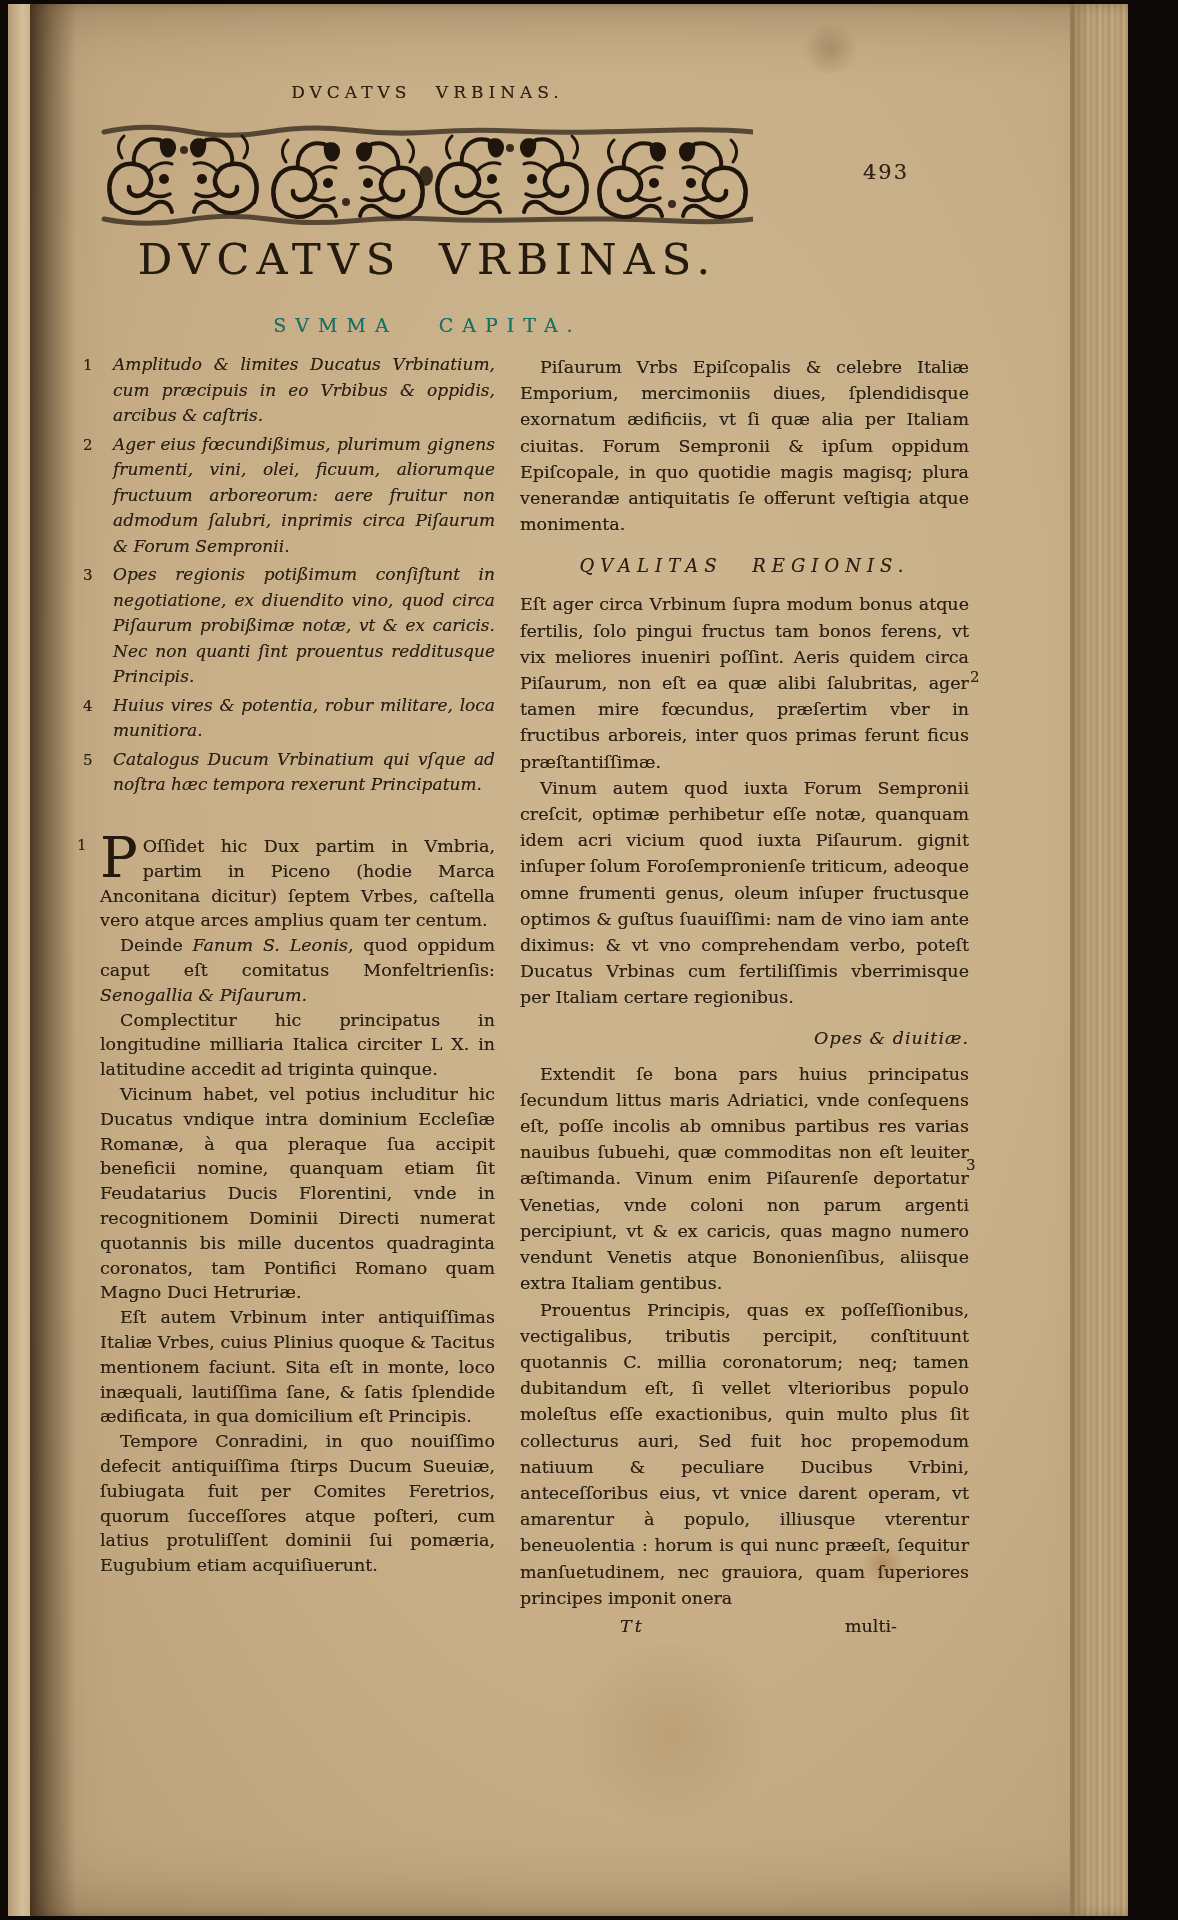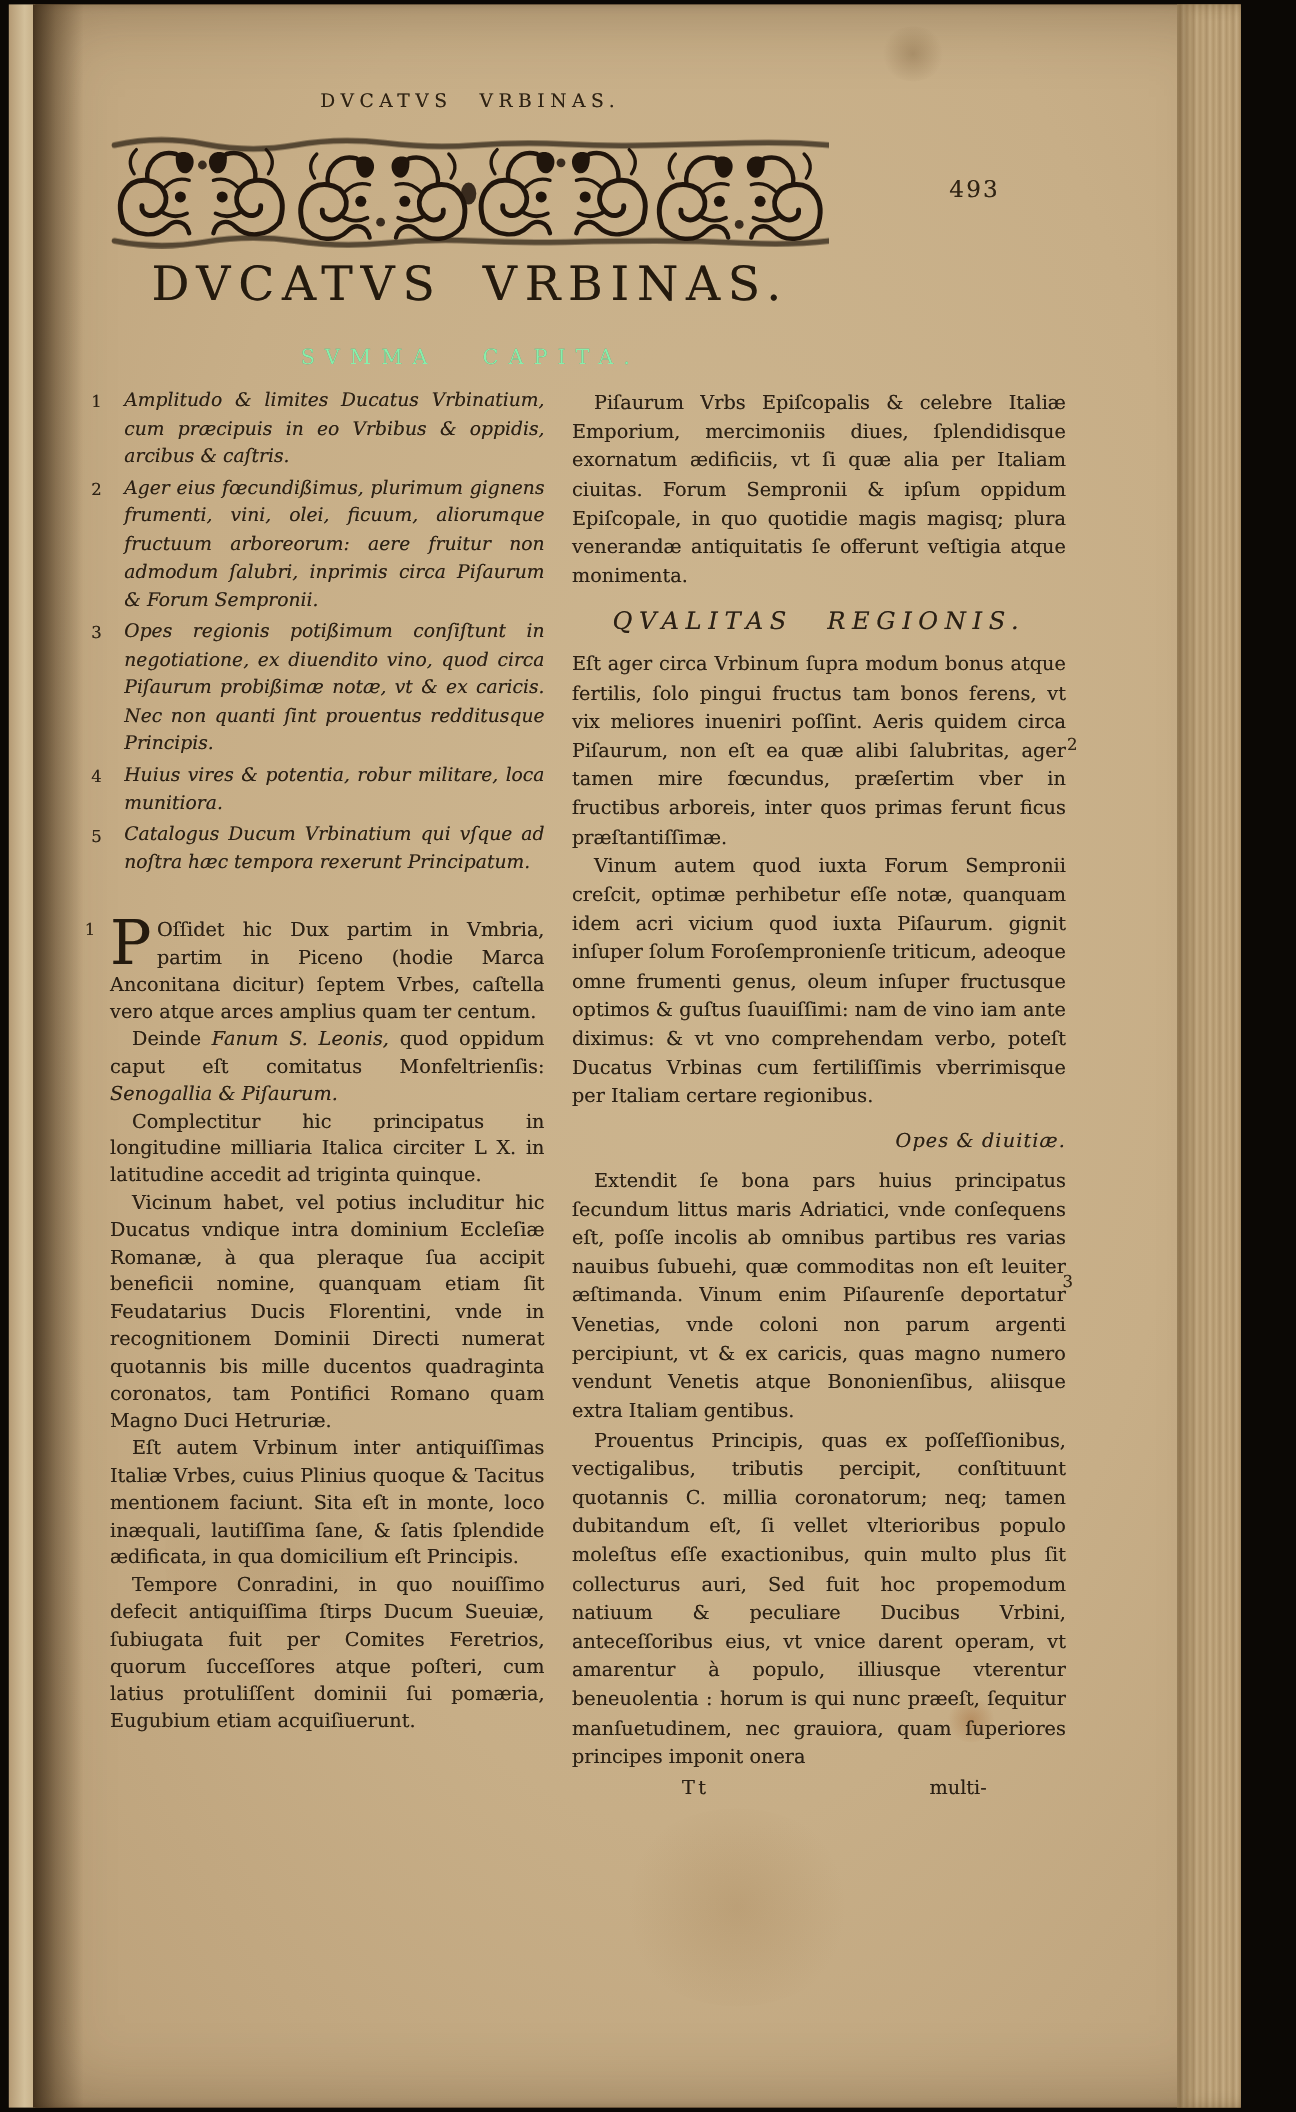--- a/index.html
+++ b/index.html
@@ -30,21 +30,21 @@
   
   .content{position:absolute;left:15px;top:0;width:1178px;height:1596px;}
   .running-header{position:absolute;left:85px;top:82px;width:655px;text-align:center;
       font-size:17px;letter-spacing:5px;word-spacing:14px;color:#2e2213;}
   .page-number{position:absolute;left:848px;top:112px;font-size:21px;letter-spacing:2px;color:#3024142;margin-top:48px;}
   .page-number{color:#302414;}
   .ornament{position:absolute;left:85px;top:124px;}
   .main-title{position:absolute;left:80px;top:234px;width:665px;text-align:center;
       font-size:43px;letter-spacing:7px;word-spacing:16px;color:#241a0e;}
   .subtitle{position:absolute;left:85px;top:314px;width:655px;text-align:center;
-      font-size:19px;letter-spacing:9px;word-spacing:26px;color:#86efac;}
+      font-size:19px;letter-spacing:9px;word-spacing:26px;color:#0f766e;}
   
   .capita-list{position:absolute;left:68px;top:352px;width:412px;font-style:italic;
       font-size:17px;line-height:25.5px;}
   .capita-item{display:flex;margin-bottom:3px;}
   .capita-num{flex:0 0 30px;font-style:normal;font-size:15px;padding-top:1px;}
   .capita-text{flex:1;text-align:justify;}
   
   .left-body{position:absolute;left:85px;top:834px;width:395px;
       font-size:17.5px;line-height:24.8px;text-align:justify;}
   .left-body p{margin:0;}
@@ -53,27 +53,27 @@
   .margin-num{position:absolute;font-size:15px;color:#32261688;}
   .margin-num{color:#322616;}
   .mn-1{left:62px;top:836px;}
   .mn-2{left:955px;top:668px;}
   .mn-3{left:951px;top:1156px;}
   
   .right-col{position:absolute;left:505px;top:354px;width:449px;
       font-size:17.5px;line-height:26.2px;text-align:justify;}
   .right-col p{margin:0;}
   .right-col p.ind{text-indent:20px;}
-  .sec-heading{margin:16px 0 12px 0;text-align:center;font-size:22px;
+  .sec-heading{margin:16px 0 12px 0;text-align:center;font-size:18px;
       letter-spacing:6px;word-spacing:18px;font-style:italic;line-height:26px;}
   .sec-heading2{margin:14px 0 10px 0;text-align:right;font-style:italic;
       font-size:17.5px;letter-spacing:1px;line-height:26px;}
   .it{font-style:italic;}
   .sig-row{position:relative;height:28px;}
-  .sig-mark{position:absolute;left:100px;top:2px;letter-spacing:3px;}
+  .sig-mark{position:absolute;left:100px;top:2px;letter-spacing:3px;font-style:italic;}
   .catchword{position:absolute;right:72px;top:2px;}
   
   .content{text-shadow:0 0 .5px rgba(43,32,20,.55);}
 </style>
 </head>
 <body>
 
 <div class="stage">
 
   <div class="edge-left-strip"></div>

